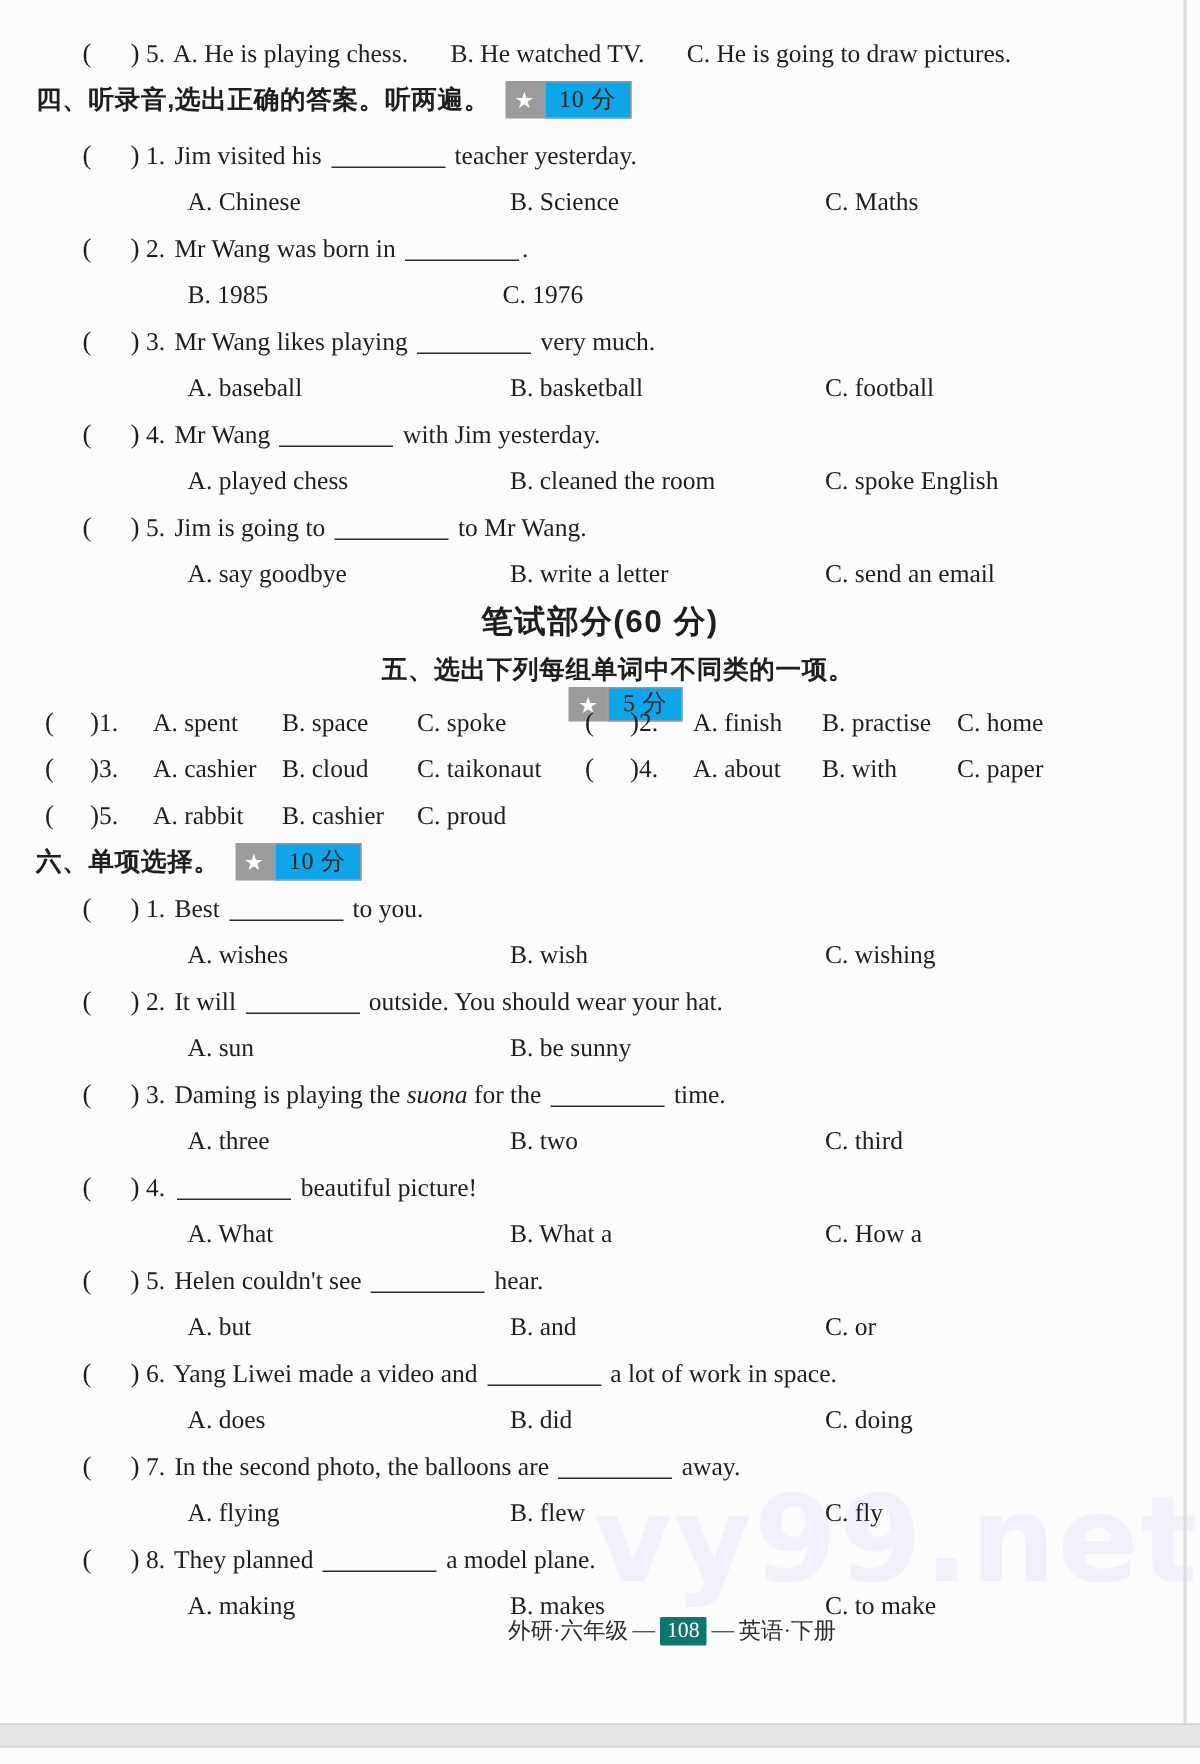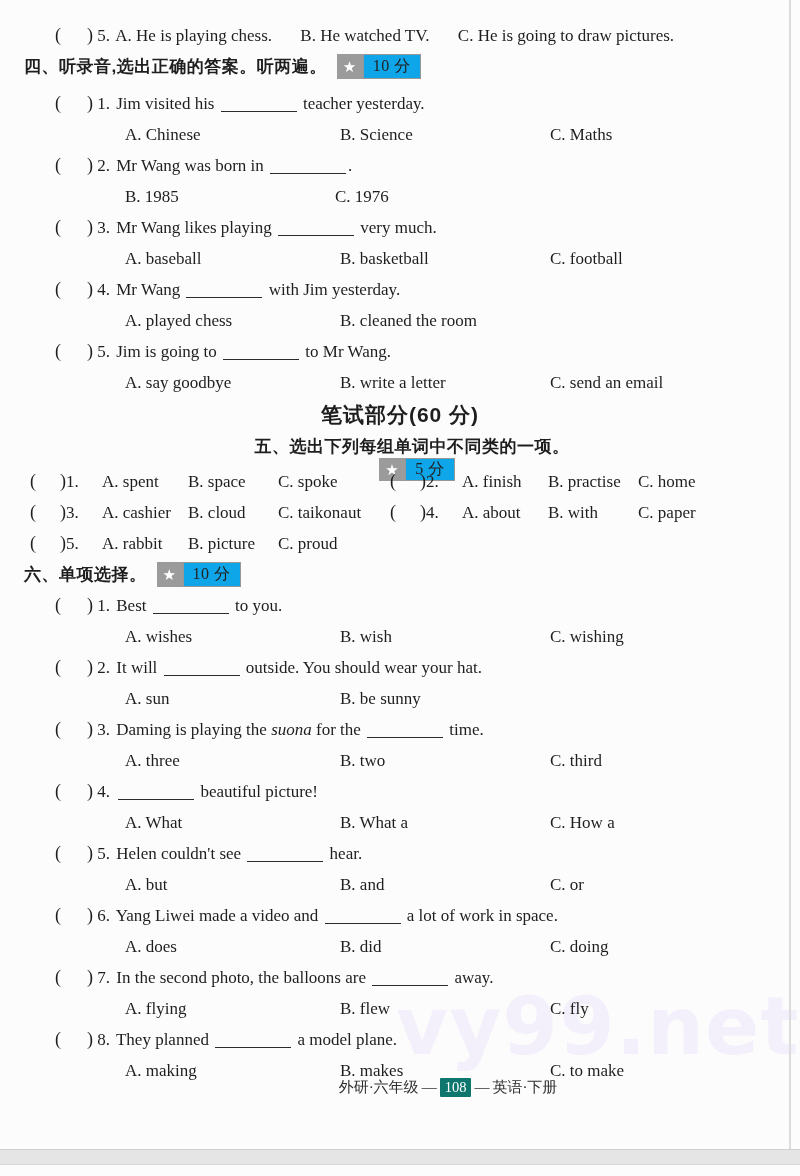--- a/index.html
+++ b/index.html
@@ -147,20 +147,21 @@
     <div class="line qline">
       <span class="paren">(</span><span class="paren-gap"></span><span class="paren">)</span>
       <span class="qnum">4.</span>
       <span>Mr Wang</span>
       <span class="blank"></span>
       <span>with Jim yesterday.</span>
     </div>
     <div class="opt-row">
       <span class="optA">A. played chess</span>
       <span class="optB">B. cleaned the room</span>
+      <span class="optC">C. spoke English</span>
     </div>
 
     <div class="line qline">
       <span class="paren">(</span><span class="paren-gap"></span><span class="paren">)</span>
       <span class="qnum">5.</span>
       <span>Jim is going to</span>
       <span class="blank"></span>
       <span>to Mr Wang.</span>
     </div>
     <div class="opt-row">
@@ -206,21 +207,21 @@
         <span class="wa">A. about</span>
         <span class="wb">B. with</span>
         <span class="wc">C. paper</span>
       </span>
     </div>
 
     <div class="w-row">
       <span class="w-item">
         <span class="w-label"><span class="paren">(</span><span class="paren-gap"></span><span class="paren">)</span><span class="qnum">5.</span></span>
         <span class="wa">A. rabbit</span>
-        <span class="wb">B. picture</span>
+        <span class="wb">B. cashier</span>
         <span class="wc">C. proud</span>
       </span>
     </div>
 
     <div class="sec-header">
       <span>六、单项选择。</span>
       <span class="badge">
         <span class="badge-star">★</span>
         <span class="badge-score">10 分</span>
       </span>

